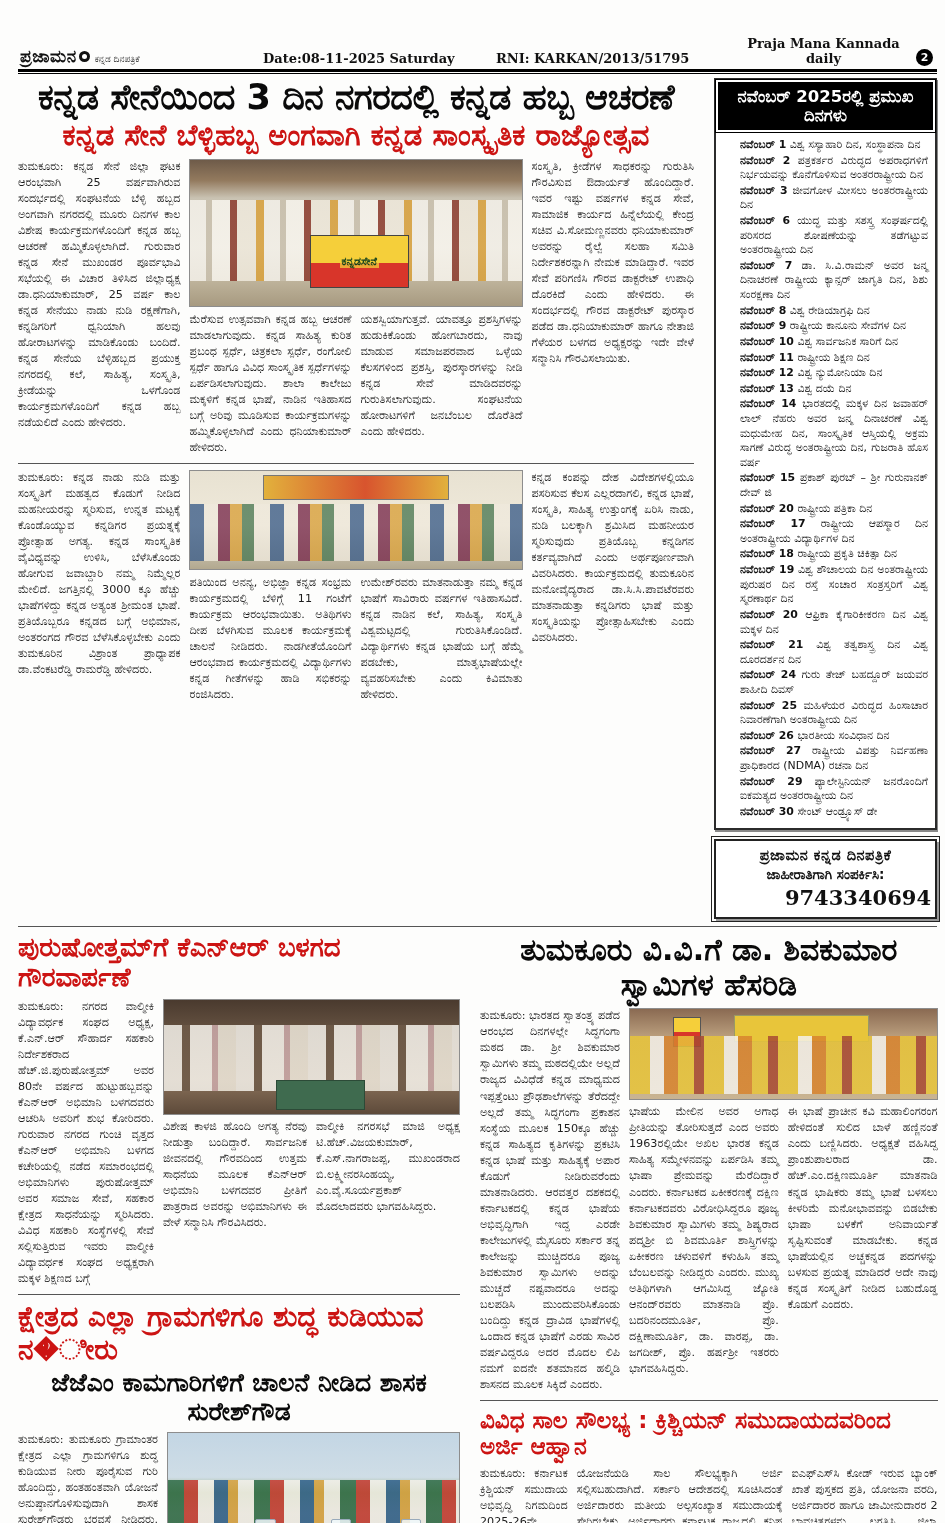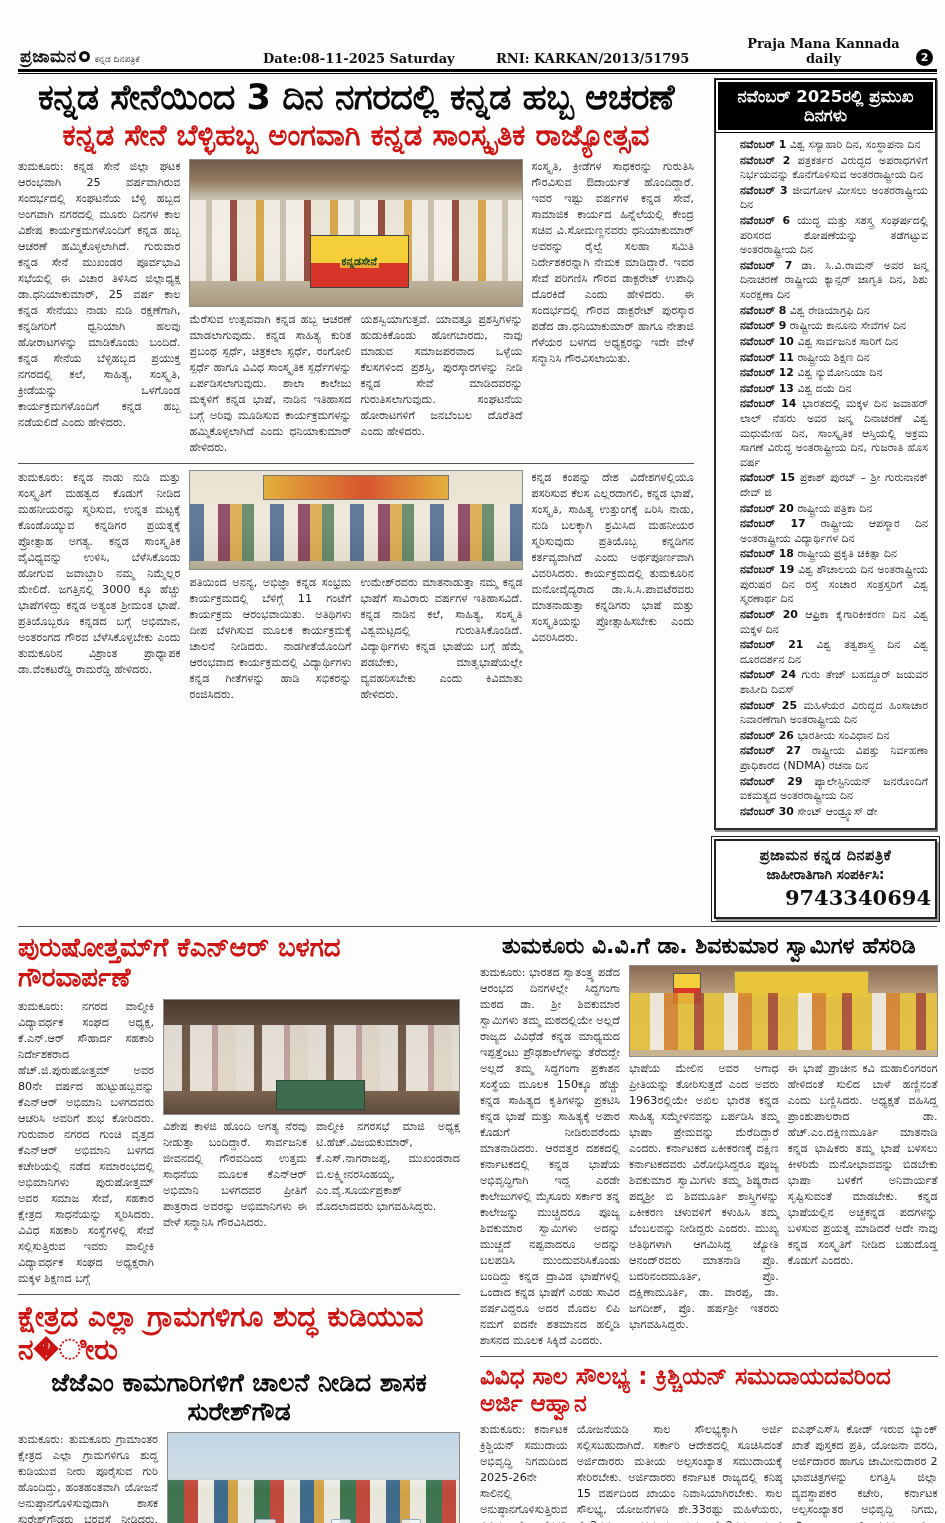--- a/index.html
+++ b/index.html
@@ -224,21 +224,21 @@
         </div>
       </article>
 
     </div>
 
     <div class="vr"></div>
 
     <div class="b-right">
 
       <article>
-        <div class="head-black-md" style="font-size:22px">ತುಮಕೂರು ವಿ.ವಿ.ಗೆ ಡಾ. ಶಿವಕುಮಾರ ಸ್ವಾಮಿಗಳ ಹೆಸರಿಡಿ</div>
+        <div class="head-black-md" style="font-size:30px">ತುಮಕೂರು ವಿ.ವಿ.ಗೆ ಡಾ. ಶಿವಕುಮಾರ ಸ್ವಾಮಿಗಳ ಹೆಸರಿಡಿ</div>
         <div class="row artbody">
           <div class="col" style="flex:0 0 140px">ತುಮಕೂರು: ಭಾರತದ ಸ್ವಾತಂತ್ರ್ಯ ಪಡೆದ ಆರಂಭದ ದಿನಗಳಲ್ಲೇ ಸಿದ್ಧಗಂಗಾ ಮಠದ ಡಾ. ಶ್ರೀ ಶಿವಕುಮಾರ ಸ್ವಾಮಿಗಳು ತಮ್ಮ ಮಠದಲ್ಲಿಯೇ ಅಲ್ಲದೆ ರಾಜ್ಯದ ವಿವಿಧೆಡೆ ಕನ್ನಡ ಮಾಧ್ಯಮದ ಇಪ್ಪತ್ತೆಂಟು ಪ್ರೌಢಶಾಲೆಗಳನ್ನು ತೆರೆದದ್ದೇ ಅಲ್ಲದೆ ತಮ್ಮ ಸಿದ್ಧಗಂಗಾ ಪ್ರಕಾಶನ ಸಂಸ್ಥೆಯ ಮೂಲಕ 150ಕ್ಕೂ ಹೆಚ್ಚು ಕನ್ನಡ ಸಾಹಿತ್ಯದ ಕೃತಿಗಳನ್ನು ಪ್ರಕಟಿಸಿ ಕನ್ನಡ ಭಾಷೆ ಮತ್ತು ಸಾಹಿತ್ಯಕ್ಕೆ ಅಪಾರ ಕೊಡುಗೆ ನೀಡಿರುವರೆಂದು ಮಾತನಾಡಿದರು. ಆರವತ್ತರ ದಶಕದಲ್ಲಿ ಕರ್ನಾಟಕದಲ್ಲಿ ಕನ್ನಡ ಭಾಷೆಯ ಅಭಿವೃದ್ಧಿಗಾಗಿ ಇದ್ದ ಎರಡೇ ಕಾಲೇಜುಗಳಲ್ಲಿ ಮೈಸೂರು ಸರ್ಕಾರ ತನ್ನ ಕಾಲೇಜನ್ನು ಮುಚ್ಚಿದರೂ ಪೂಜ್ಯ ಶಿವಕುಮಾರ ಸ್ವಾಮಿಗಳು ಅದನ್ನು ಮುಚ್ಚದೆ ನಷ್ಟವಾದರೂ ಅದನ್ನು ಬಲಪಡಿಸಿ ಮುಂದುವರಿಸಿಕೊಂಡು ಬಂದಿದ್ದು ಕನ್ನಡ ದ್ರಾವಿಡ ಭಾಷೆಗಳಲ್ಲಿ ಒಂದಾದ ಕನ್ನಡ ಭಾಷೆಗೆ ಎರಡು ಸಾವಿರ ವರ್ಷವಿದ್ದರೂ ಅದರ ಮೊದಲ ಲಿಪಿ ನಮಗೆ ಐದನೇ ಶತಮಾನದ ಹಲ್ಮಿಡಿ ಶಾಸನದ ಮೂಲಕ ಸಿಕ್ಕಿದೆ ಎಂದರು.</div>
           <div style="flex:1">
             <div class="photo ph4">
               <div class="kflag"></div>
               <div class="banner"></div>
               <div class="crowd"></div>
             </div>
             <div class="caption-row">
               <div class="col">ಭಾಷೆಯ ಮೇಲಿನ ಅವರ ಅಗಾಧ ಪ್ರೀತಿಯನ್ನು ತೋರಿಸುತ್ತದೆ ಎಂದ ಅವರು 1963ರಲ್ಲಿಯೇ ಅಖಿಲ ಭಾರತ ಕನ್ನಡ ಸಾಹಿತ್ಯ ಸಮ್ಮೇಳನವನ್ನು ಏರ್ಪಡಿಸಿ ತಮ್ಮ ಭಾಷಾ ಪ್ರೇಮವನ್ನು ಮೆರೆದಿದ್ದಾರೆ ಎಂದರು. ಕರ್ನಾಟಕದ ಏಕೀಕರಣಕ್ಕೆ ದಕ್ಷಿಣ ಕರ್ನಾಟಕದವರು ವಿರೋಧಿಸಿದ್ದರೂ ಪೂಜ್ಯ ಶಿವಕುಮಾರ ಸ್ವಾಮಿಗಳು ತಮ್ಮ ಶಿಷ್ಯರಾದ ಪದ್ಮಶ್ರೀ ಬಿ ಶಿವಮೂರ್ತಿ ಶಾಸ್ತ್ರಿಗಳನ್ನು ಏಕೀಕರಣ ಚಳುವಳಿಗೆ ಕಳುಹಿಸಿ ತಮ್ಮ ಬೆಂಬಲವನ್ನು ನೀಡಿದ್ದರು ಎಂದರು. ಮುಖ್ಯ ಅತಿಥಿಗಳಾಗಿ ಆಗಮಿಸಿದ್ದ ಜ್ಯೋತಿ ಆನಂದ್‌ರವರು ಮಾತನಾಡಿ ಪ್ರೊ. ಬದರಿನಂದಮೂರ್ತಿ, ಪ್ರೊ. ದಕ್ಷಿಣಾಮೂರ್ತಿ, ಡಾ. ವಾರಪ್ಪ, ಡಾ. ಜಗದೀಶ್, ಪ್ರೊ. ಹರ್ಷಶ್ರೀ ಇತರರು ಭಾಗವಹಿಸಿದ್ದರು.</div>

